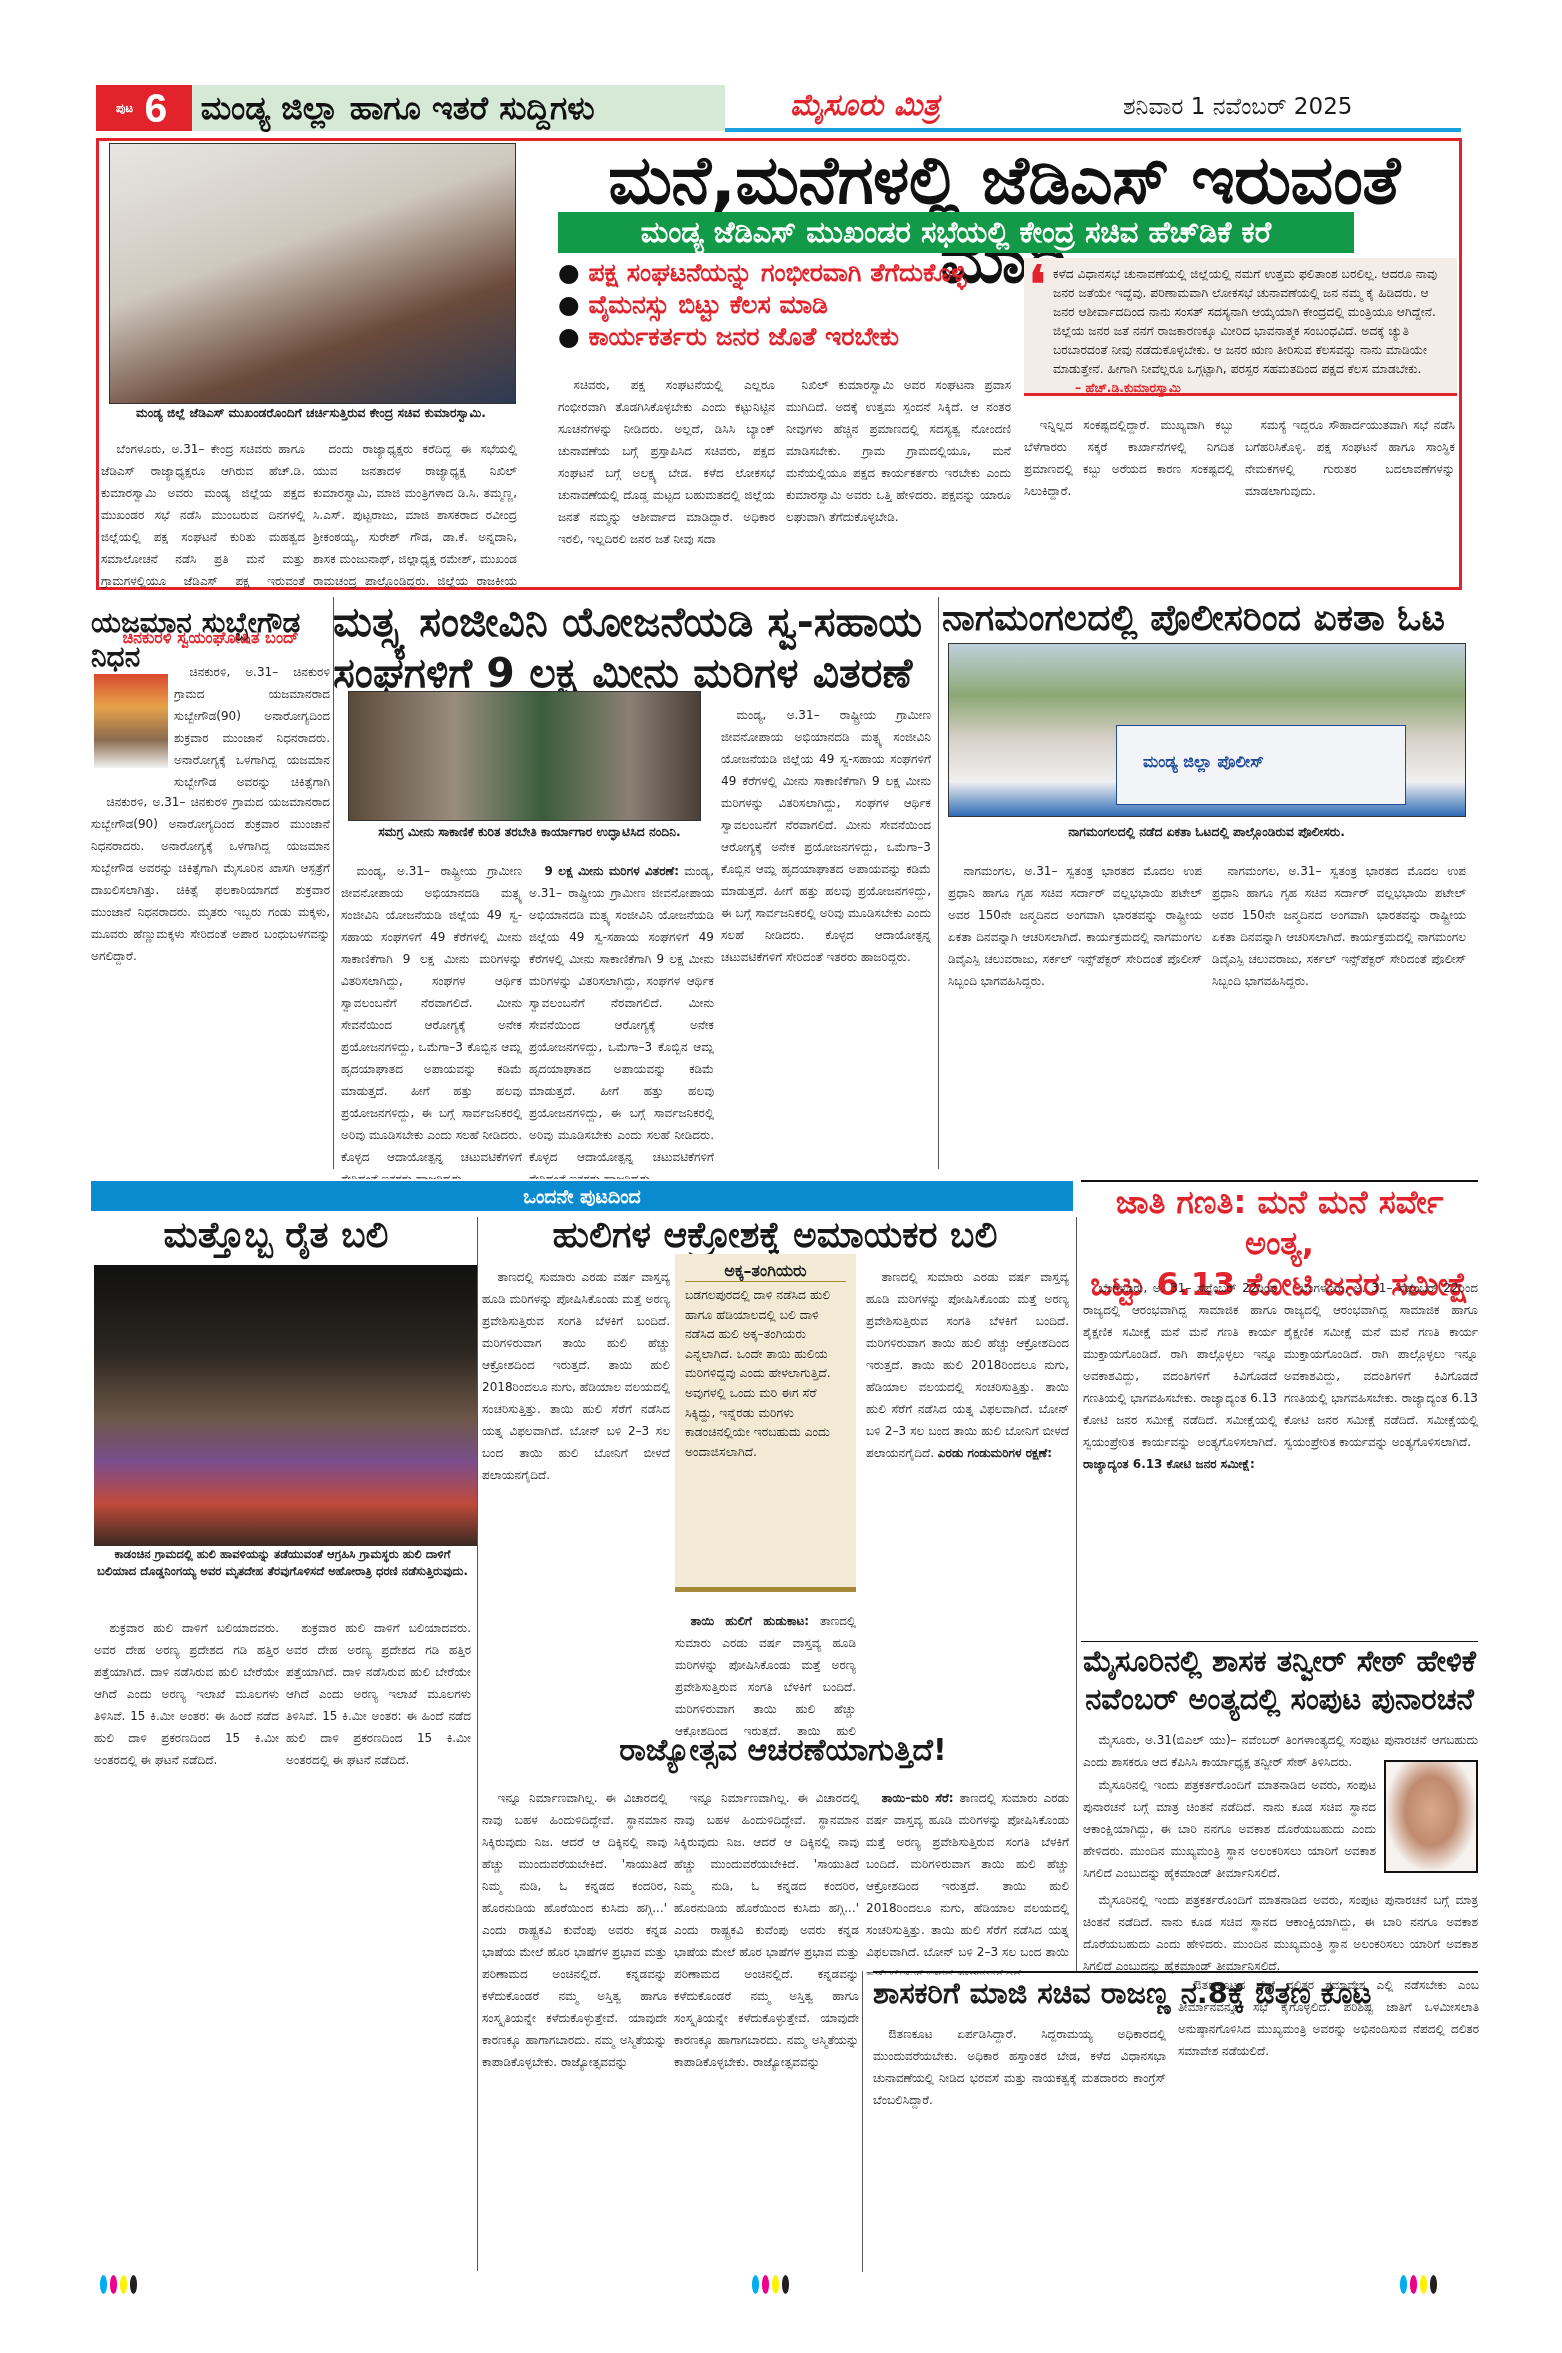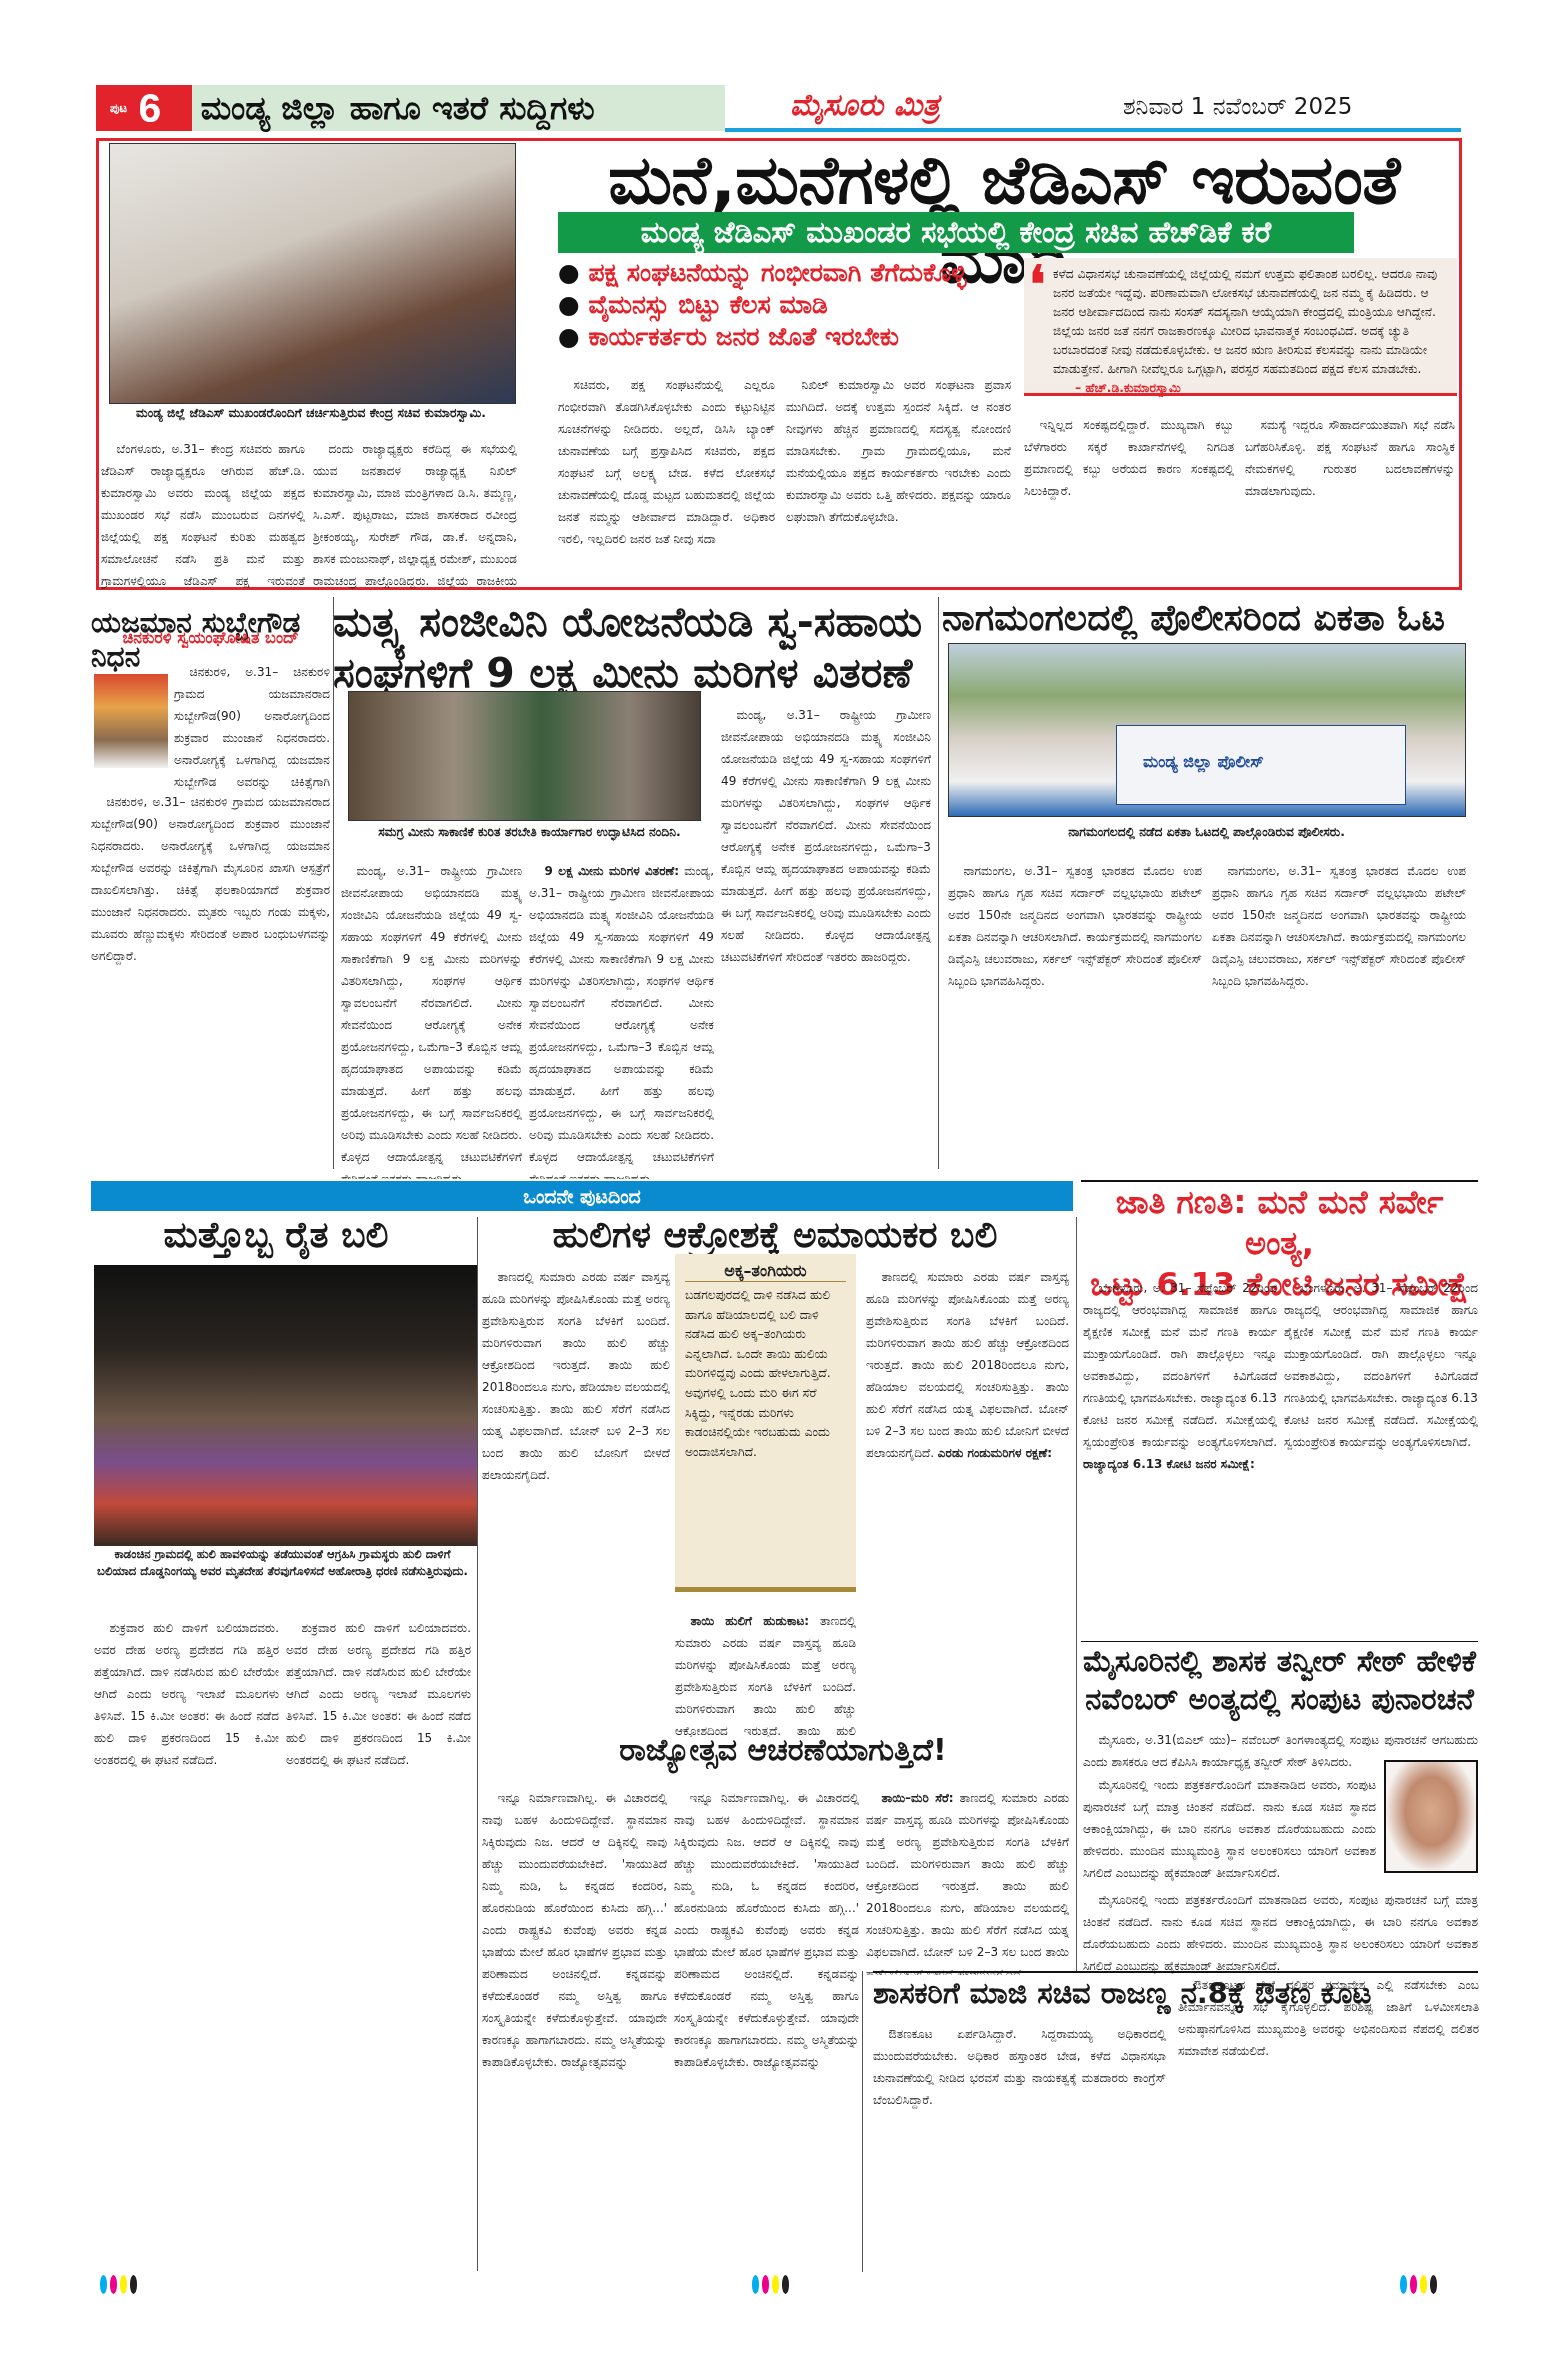--- a/index.html
+++ b/index.html
@@ -5,21 +5,21 @@
   * { box-sizing: border-box; margin: 0; padding: 0; }
   html, body { width: 1562px; height: 2354px; background: #ffffff; overflow: hidden; }
   body { position: relative; font-family: "DejaVu Sans", sans-serif; color: #1a1a1a; }
 
   .abs { position: absolute; }
   .col-text { font-size: 12px; line-height: 22px; text-align: justify; color: #222; overflow: hidden; margin-top: 12px; }
   .col-text p { text-indent: 1.3em; margin-bottom: 1.4px; }
 
   
   #page-tag { left: 96px; top: 85px; width: 96px; height: 46px; background: #e3232b; color: #fff; display: flex; align-items: center; }
-  #page-tag .small { font-size: 11.6px; font-weight: bold; margin-left: 14px; }
+  #page-tag .small { font-size: 11.6px; font-weight: bold; margin-left: 20px; }
   #page-tag .num { font-size: 41px; font-weight: bold; margin-left: 11.6px; font-family: "Liberation Sans", sans-serif; }
   #section-title { left: 192px; top: 85px; width: 533px; height: 46px; background: #d6e8d6; font-size: 32px; font-weight: bold; line-height: 46px; padding-left: 8.7px; color: #111; }
   #blue-rule-top { left: 725px; top: 128px; width: 736px; height: 3.6px; background: #1aa0dc; }
   #brand { left: 790px; top: 87px; font-size: 30px; color: #e3232b; font-weight: bold; font-family: "DejaVu Serif", serif; font-style: italic; }
   #date { left: 1123px; top: 93px; font-size: 23px; color: #1a1a1a; }
 
   
   #lead-box { left: 96px; top: 138px; width: 1366px; height: 452px; border: 3.6px solid #e3232b; }
   #lead-photo { left: 109px; top: 143px; width: 407px; height: 261px; background: linear-gradient(160deg,#e8e6e2 0%,#cfc8bf 40%,#6b4a3a 70%,#2c3a55 100%); border: 1.4px solid #333; }
   #lead-caption { left: 101px; top: 406px; width: 420px; font-size: 12.3px; font-weight: bold; text-align: center; }

